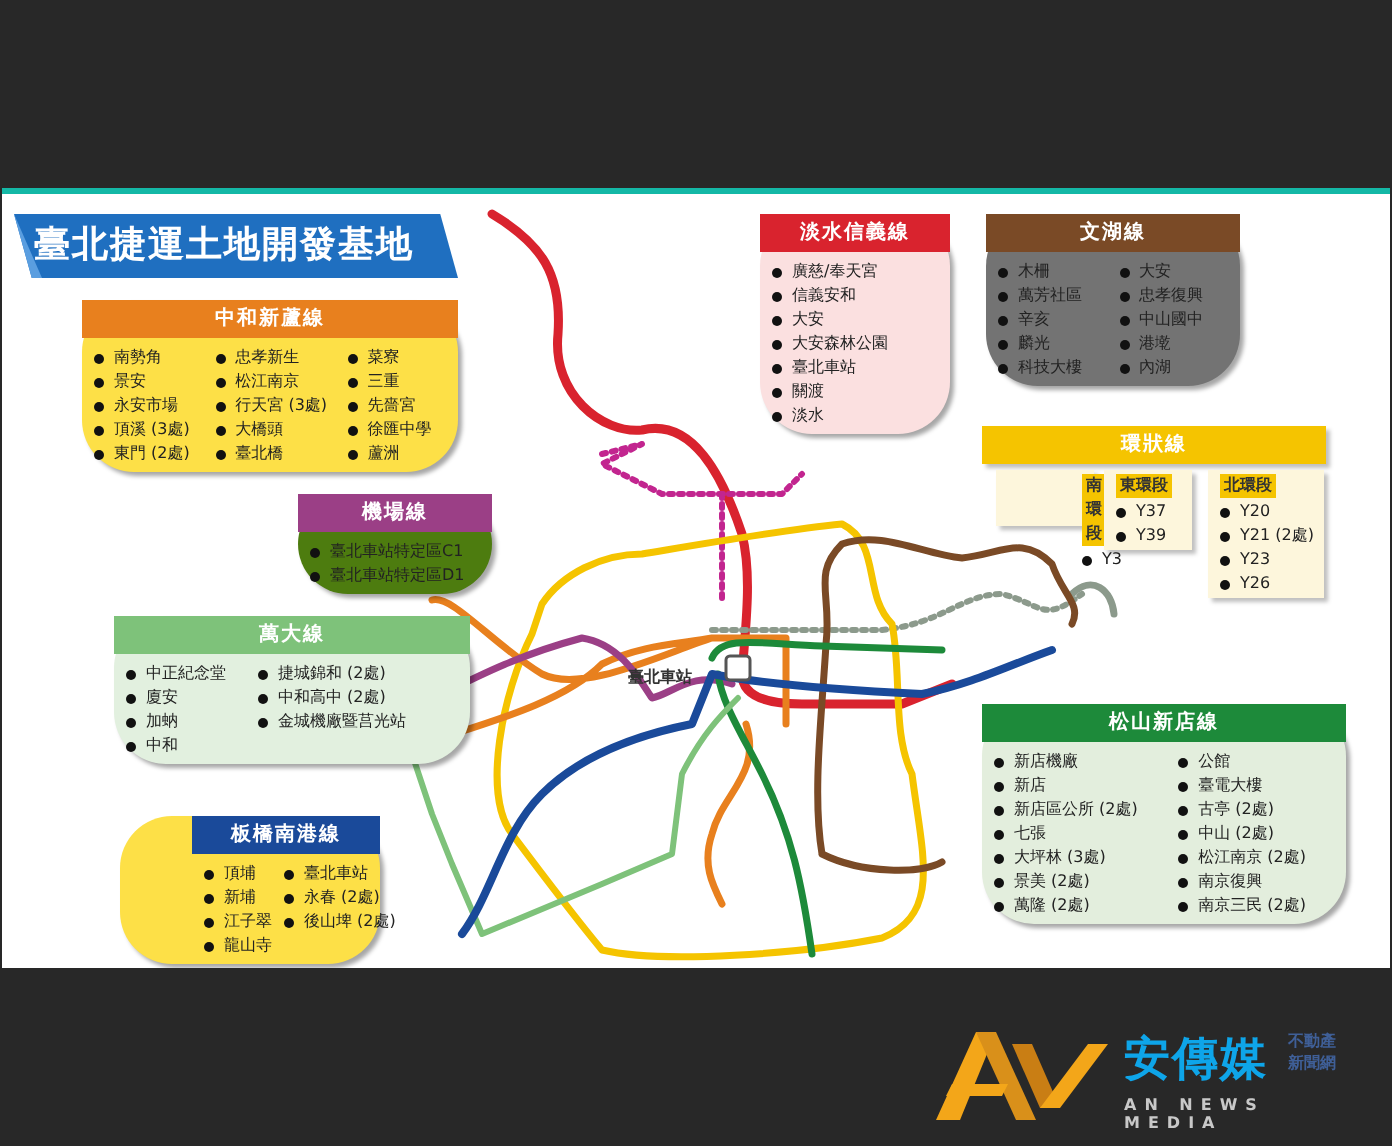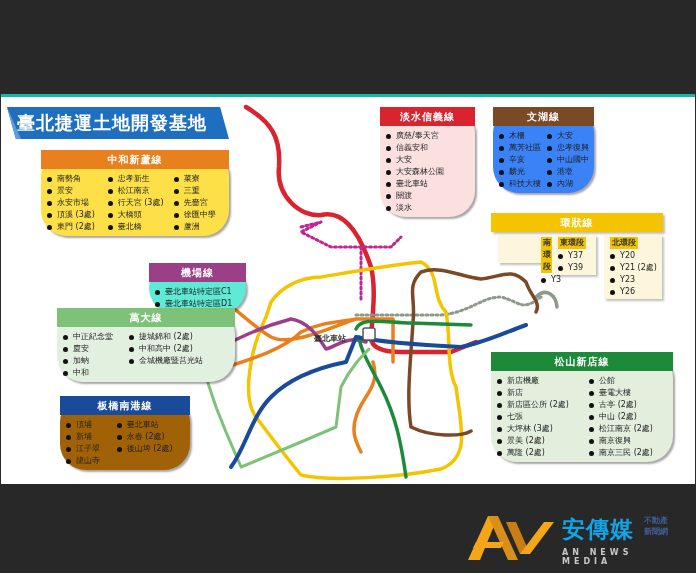--- a/index.html
+++ b/index.html
@@ -93,21 +93,21 @@
         <div class="item">信義安和</div>
         <div class="item">大安</div>
         <div class="item">大安森林公園</div>
         <div class="item">臺北車站</div>
         <div class="item">關渡</div>
         <div class="item">淡水</div>
       </div>
     </div>
   </div>
 
-  <div class="box" style="left:492px; top:10px; width:101px; background:#3b82f6;">
+  <div class="box" style="left:492px; top:10px; width:127px; background:#737373;">
     <div class="box-header" style="background:#7a4a26;">文湖線</div>
     <div class="box-body" style="grid-template-columns: 1fr 1fr;">
       <div>
         <div class="item">木柵</div>
         <div class="item">萬芳社區</div>
         <div class="item">辛亥</div>
         <div class="item">麟光</div>
         <div class="item">科技大樓</div>
       </div>
       <div>
@@ -131,21 +131,21 @@
     <div class="item">Y39</div>
   </div>
   <div class="ring-seg" style="left:603px; top:138px; width:58px; height:64px;">
     <div class="ring-seg-title">北環段</div>
     <div class="item">Y20</div>
     <div class="item">Y21 (2處)</div>
     <div class="item">Y23</div>
     <div class="item">Y26</div>
   </div>
 
-  <div class="box" style="left:148px; top:166px; width:97px; background:#5eead4;">
+  <div class="box" style="left:148px; top:150px; width:97px; background:#4d7c0f;">
     <div class="box-header" style="background:#9b3f86;">機場線</div>
     <div class="box-body" style="grid-template-columns: 1fr;">
       <div>
         <div class="item">臺北車站特定區C1</div>
         <div class="item">臺北車站特定區D1</div>
       </div>
     </div>
   </div>
 
   <div class="box" style="left:16px; top:211px; width:178px; background:#e2f0df;margin-left:40px;">
@@ -158,21 +158,21 @@
         <div class="item">中和</div>
       </div>
       <div>
         <div class="item">捷城錦和 (2處)</div>
         <div class="item">中和高中 (2處)</div>
         <div class="item">金城機廠暨莒光站</div>
       </div>
     </div>
   </div>
 
-  <div class="box" style="left:59px; top:299px; width:130px; background:#a16207;">
+  <div class="box" style="left:59px; top:311px; width:130px; background:#fde047;padding-left:36px;">
     <div class="box-header" style="background:#1a4a9a;">板橋南港線</div>
     <div class="box-body" style="grid-template-columns: 0.8fr 1.2fr;">
       <div>
         <div class="item">頂埔</div>
         <div class="item">新埔</div>
         <div class="item">江子翠</div>
         <div class="item">龍山寺</div>
       </div>
       <div>
         <div class="item">臺北車站</div>

